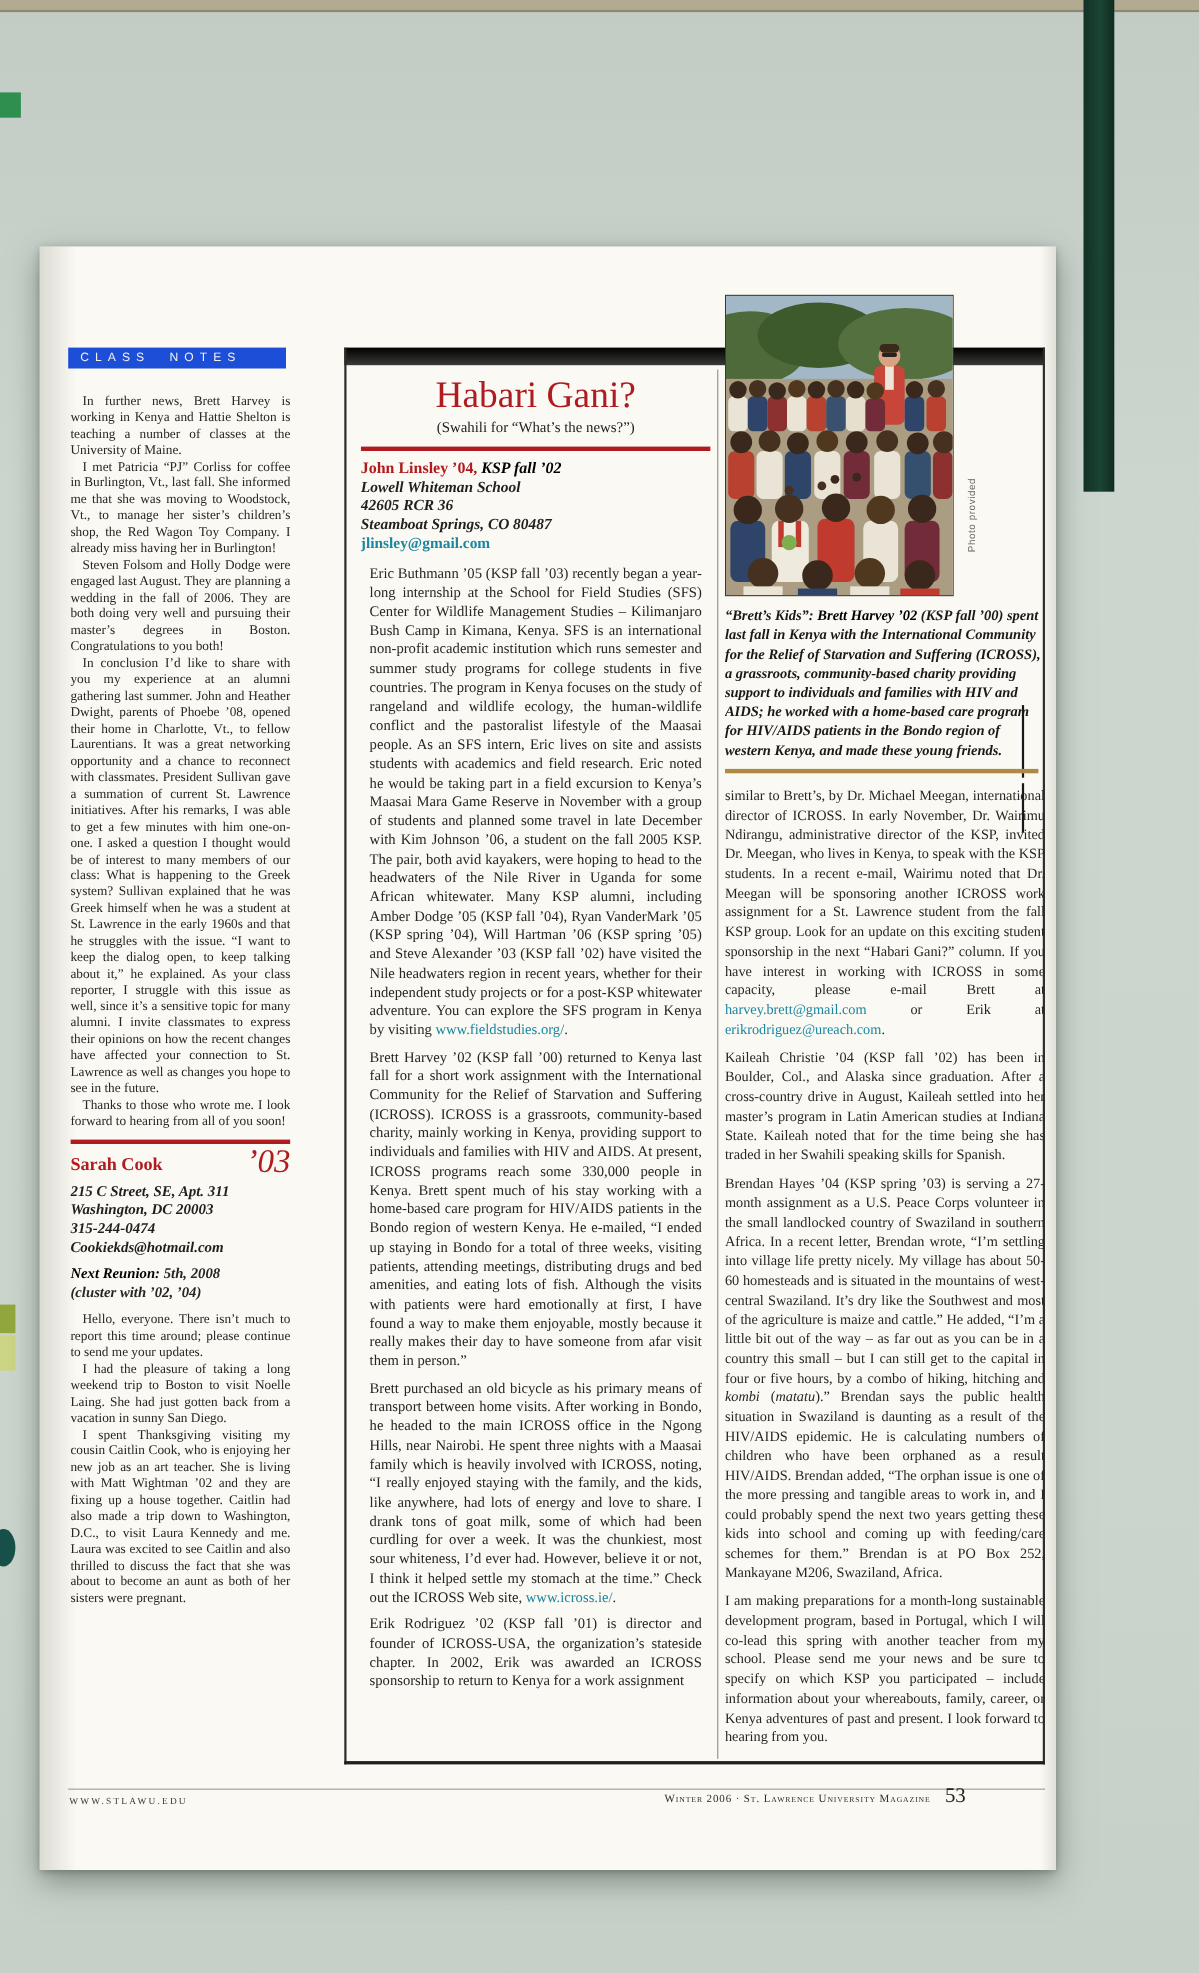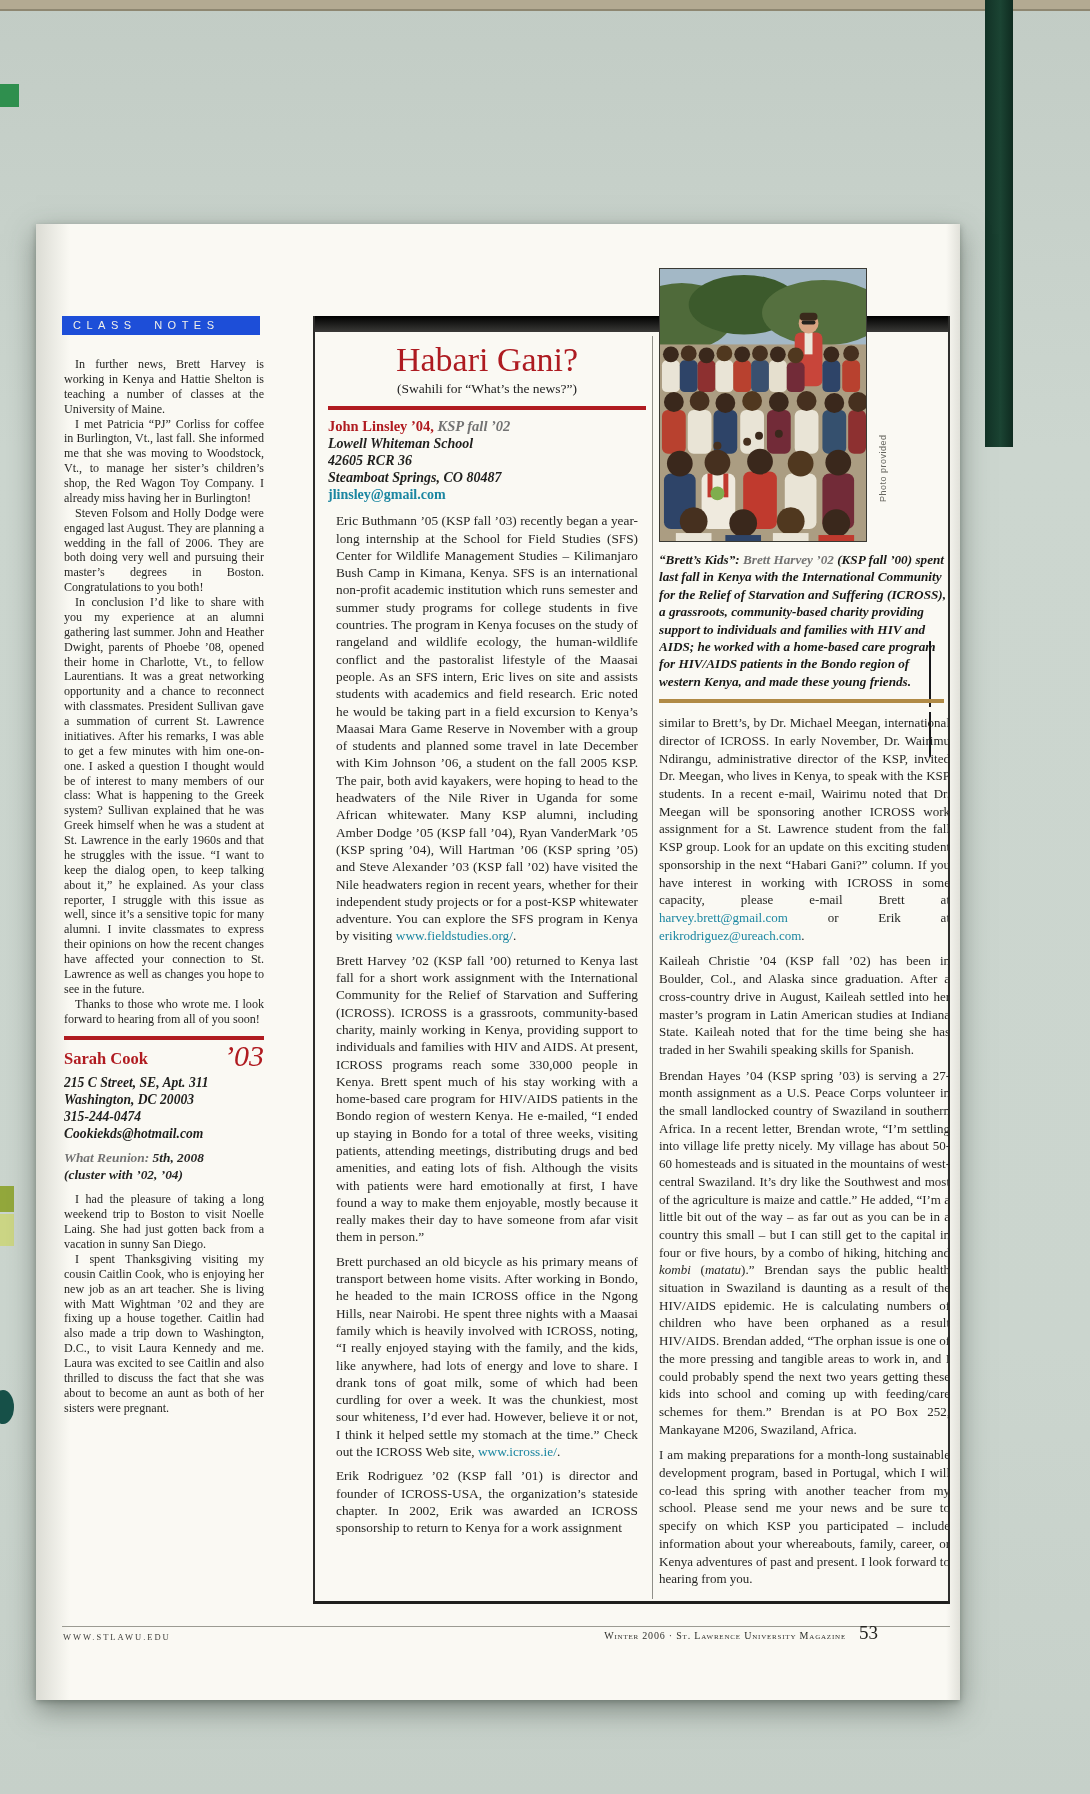--- a/index.html
+++ b/index.html
@@ -65,21 +65,21 @@
   .note-head{position:relative;height:26px;}
   .note-name{font-size:16.5px;font-weight:bold;color:#b01b20;line-height:22px;}
   .note-year{position:absolute;right:0;top:-10px;font-size:30px;font-style:italic;color:#b01b20;}
   .note-addr{font-size:13.6px;line-height:17px;font-weight:bold;font-style:italic;color:#1f1f1d;}
   .note-reunion{margin:8px 0 9px;font-size:13.4px;line-height:16.5px;}
   
   .s-t{} .s-b{font-weight:normal;} .s-i{font-style:italic;}
   .s-bi{font-weight:bold;font-style:italic;}
   .s-a{color:#1b86a1;}
   .s-rb{color:#b01b20;font-weight:bold;}
-  .s-rbi{color:#737373;font-weight:bold;font-style:italic;}
+  .s-rbi{color:#000000;font-weight:bold;font-style:italic;}
   
   .footer-rule{left:26px;top:1402px;width:888px;height:1px;background:#9b9b92;}
   .footer-site{left:27px;top:1408px;font-size:8.5px;letter-spacing:2px;color:#3c3c38;}
   .footer-right{top:1398px;left:520px;width:322px;display:flex;align-items:baseline;justify-content:flex-end;gap:13px;}
   .footer-issue{font-variant:small-caps;font-size:10px;letter-spacing:.8px;color:#2e2e2a;white-space:nowrap;}
   .footer-page{font-size:19px;color:#23231f;}
 </style>
 </head>
 <body>
 
@@ -115,24 +115,25 @@
     <div class="note-rule"></div>
     <div class="note-head">
       <span class="note-name">Sarah Cook</span>
       <span class="note-year">’03</span>
     </div>
     <div class="note-addr">215 C Street, SE, Apt. 311</div>
     <div class="note-addr">Washington, DC 20003</div>
     <div class="note-addr">315-244-0474</div>
     <div class="note-addr email">Cookiekds@hotmail.com</div>
     <div class="note-reunion">
-      <div><span class="s-rbi">What Reunion: </span><span class="s-bi">5th, 2008</span></div>
+      <div><span class="s-rbi">Next Reunion: </span><span class="s-bi">5th, 2008</span></div>
       <div><span class="s-bi">(cluster with ’02, ’04)</span></div>
     </div>
     <div>
+        <p class="para"><span class="s-t">Hello, everyone. There isn’t much to report this time around; please continue to send me your updates.</span></p>
         <p class="para"><span class="s-t">I had the pleasure of taking a long weekend trip to Boston to visit </span><span class="s-b">Noelle Laing</span><span class="s-t">. She had just gotten back from a vacation in sunny San Diego.</span></p>
         <p class="para"><span class="s-t">I spent Thanksgiving visiting my cousin </span><span class="s-b">Caitlin Cook,</span><span class="s-t"> who is enjoying her new job as an art teacher. She is living with Matt Wightman ’02 and they are fixing up a house together. Caitlin had also made a trip down to Washington, D.C., to visit </span><span class="s-b">Laura Kennedy</span><span class="s-t"> and me. Laura was excited to see Caitlin and also thrilled to discuss the fact that she was about to become an aunt as both of her sisters were pregnant.</span></p>
       </div>
   </div>
 
   <div class="abs col-middle">
     <div class="f-title">Habari Gani?</div>
     <div class="f-sub">(Swahili for “What’s the news?”)</div>
     <div class="red-rule"></div>
     <div class="contact">

